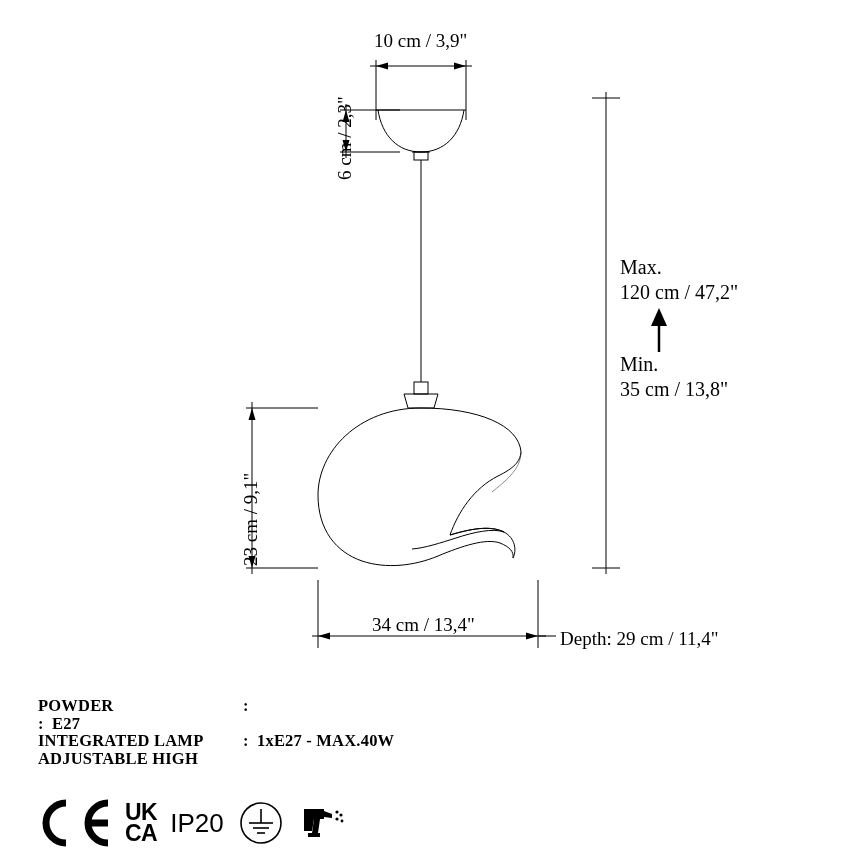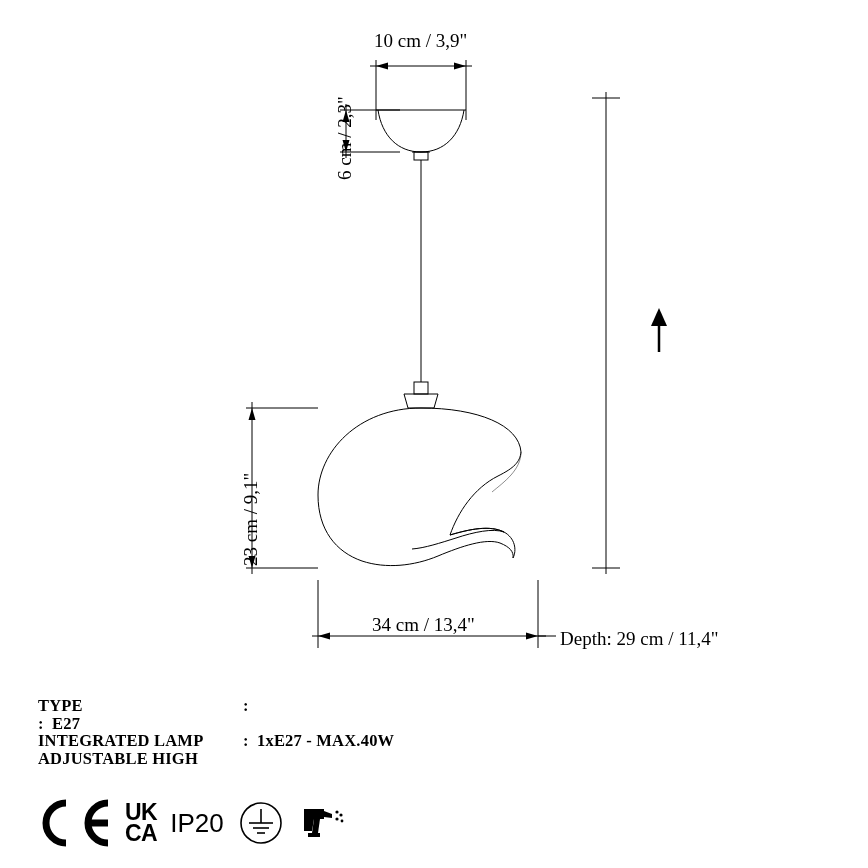--- a/index.html
+++ b/index.html
@@ -168,25 +168,33 @@
   <div class="dim-label" style="left:374px; top:30px;">10 cm / 3,9"</div>
 
   <div class="dim-label vertical" style="left:334px; top:180px; transform: rotate(-90deg);">6 cm / 2,3"</div>
 
   <div class="dim-label vertical" style="left:240px; top:566px; transform: rotate(-90deg);">23 cm / 9,1"</div>
 
   <div class="dim-label" style="left:372px; top:614px;">34 cm / 13,4"</div>
 
   <div class="depth-label" style="left:560px; top:628px;">Depth: 29 cm / 11,4"</div>
 
-
+  <div class="max-min-label" style="left:620px; top:255px;">
+    <div>Max.</div>
+    <div>120 cm / 47,2"</div>
+  </div>
+
+  <div class="max-min-label" style="left:620px; top:352px;">
+    <div>Min.</div>
+    <div>35 cm / 13,8"</div>
+  </div>
 
   <div class="spec-table">
     <div class="spec-row">
-      <span class="spec-key">TYPE</span>
+      <span class="spec-key">POWDER</span>
       <span class="spec-colon">:</span>
     </div>
     <div class="spec-row">
       <span class="spec-colon">:</span>
       <span class="spec-val">E27</span>
     </div>
     <div class="spec-row">
       <span class="spec-key">INTEGRATED LAMP</span>
       <span class="spec-colon">:</span>
       <span class="spec-val">1xE27 - MAX.40W</span>

